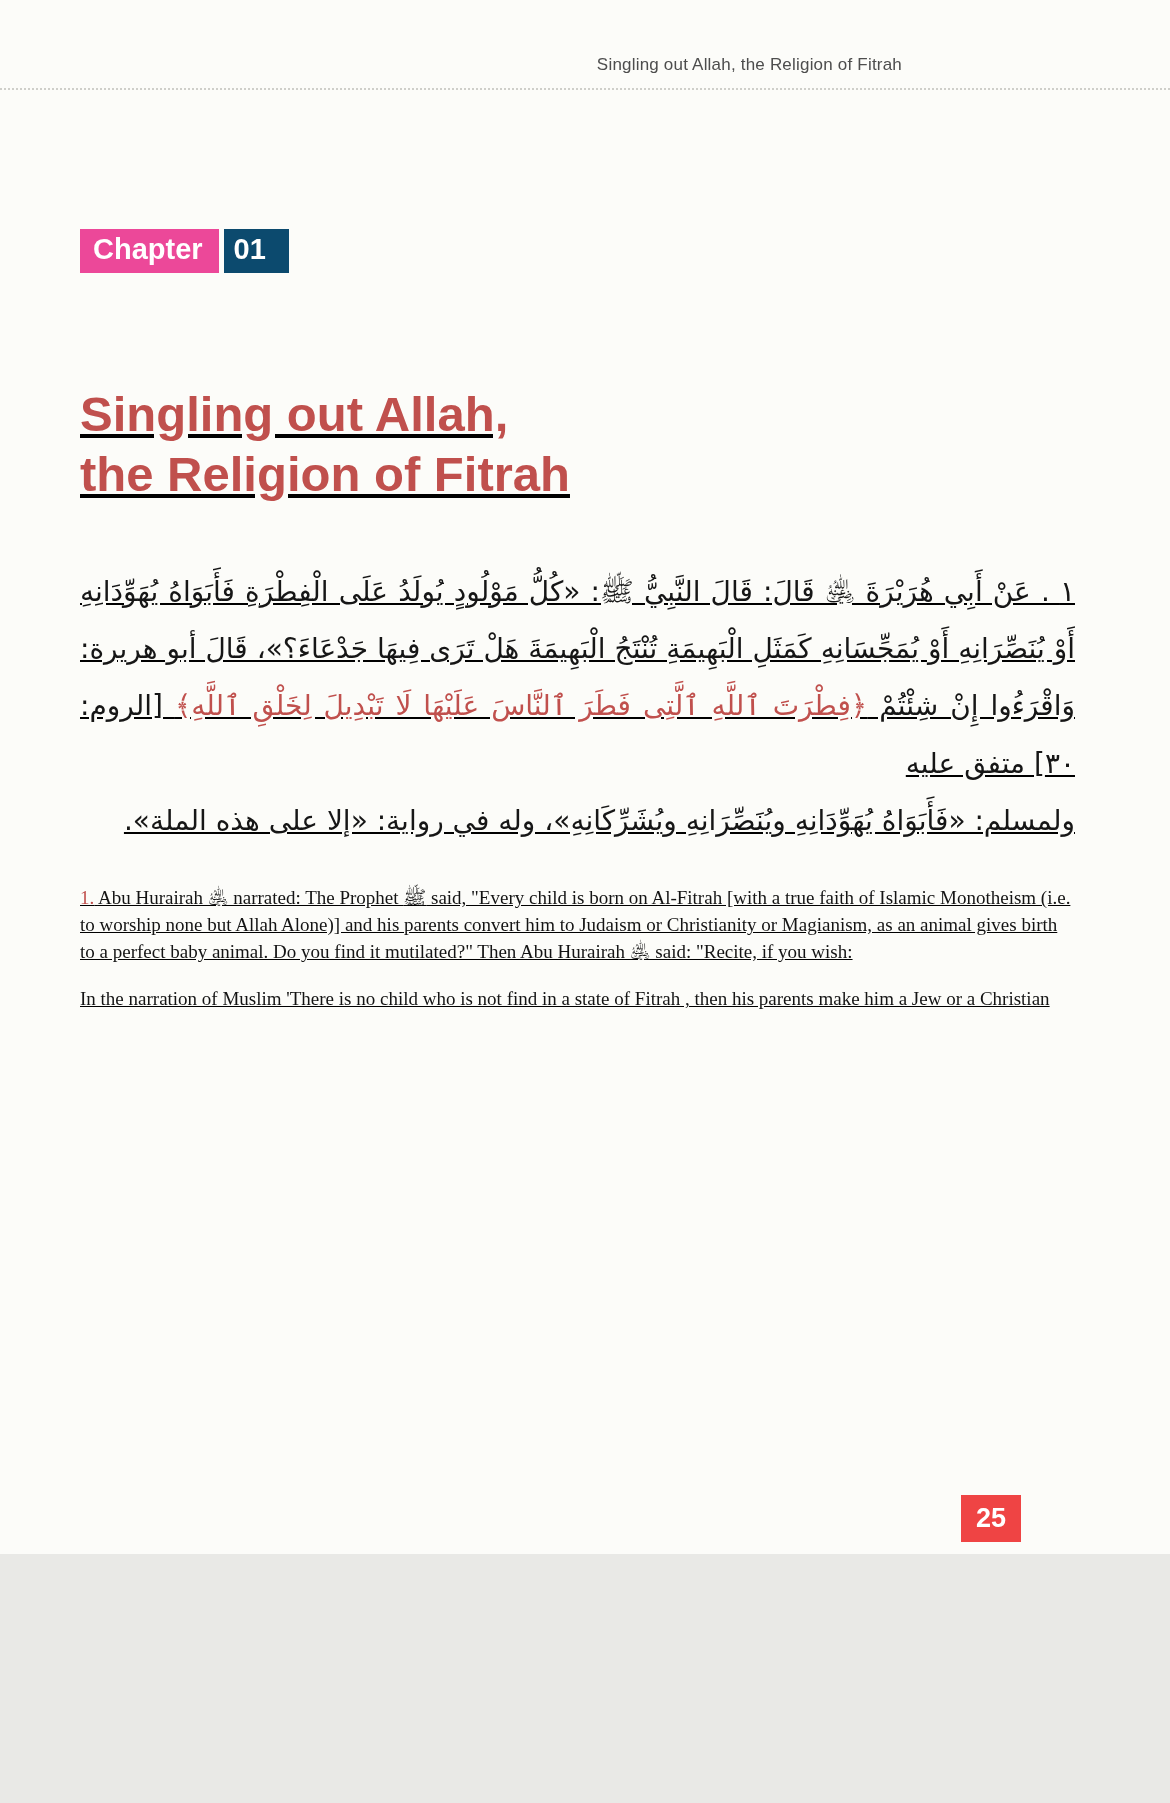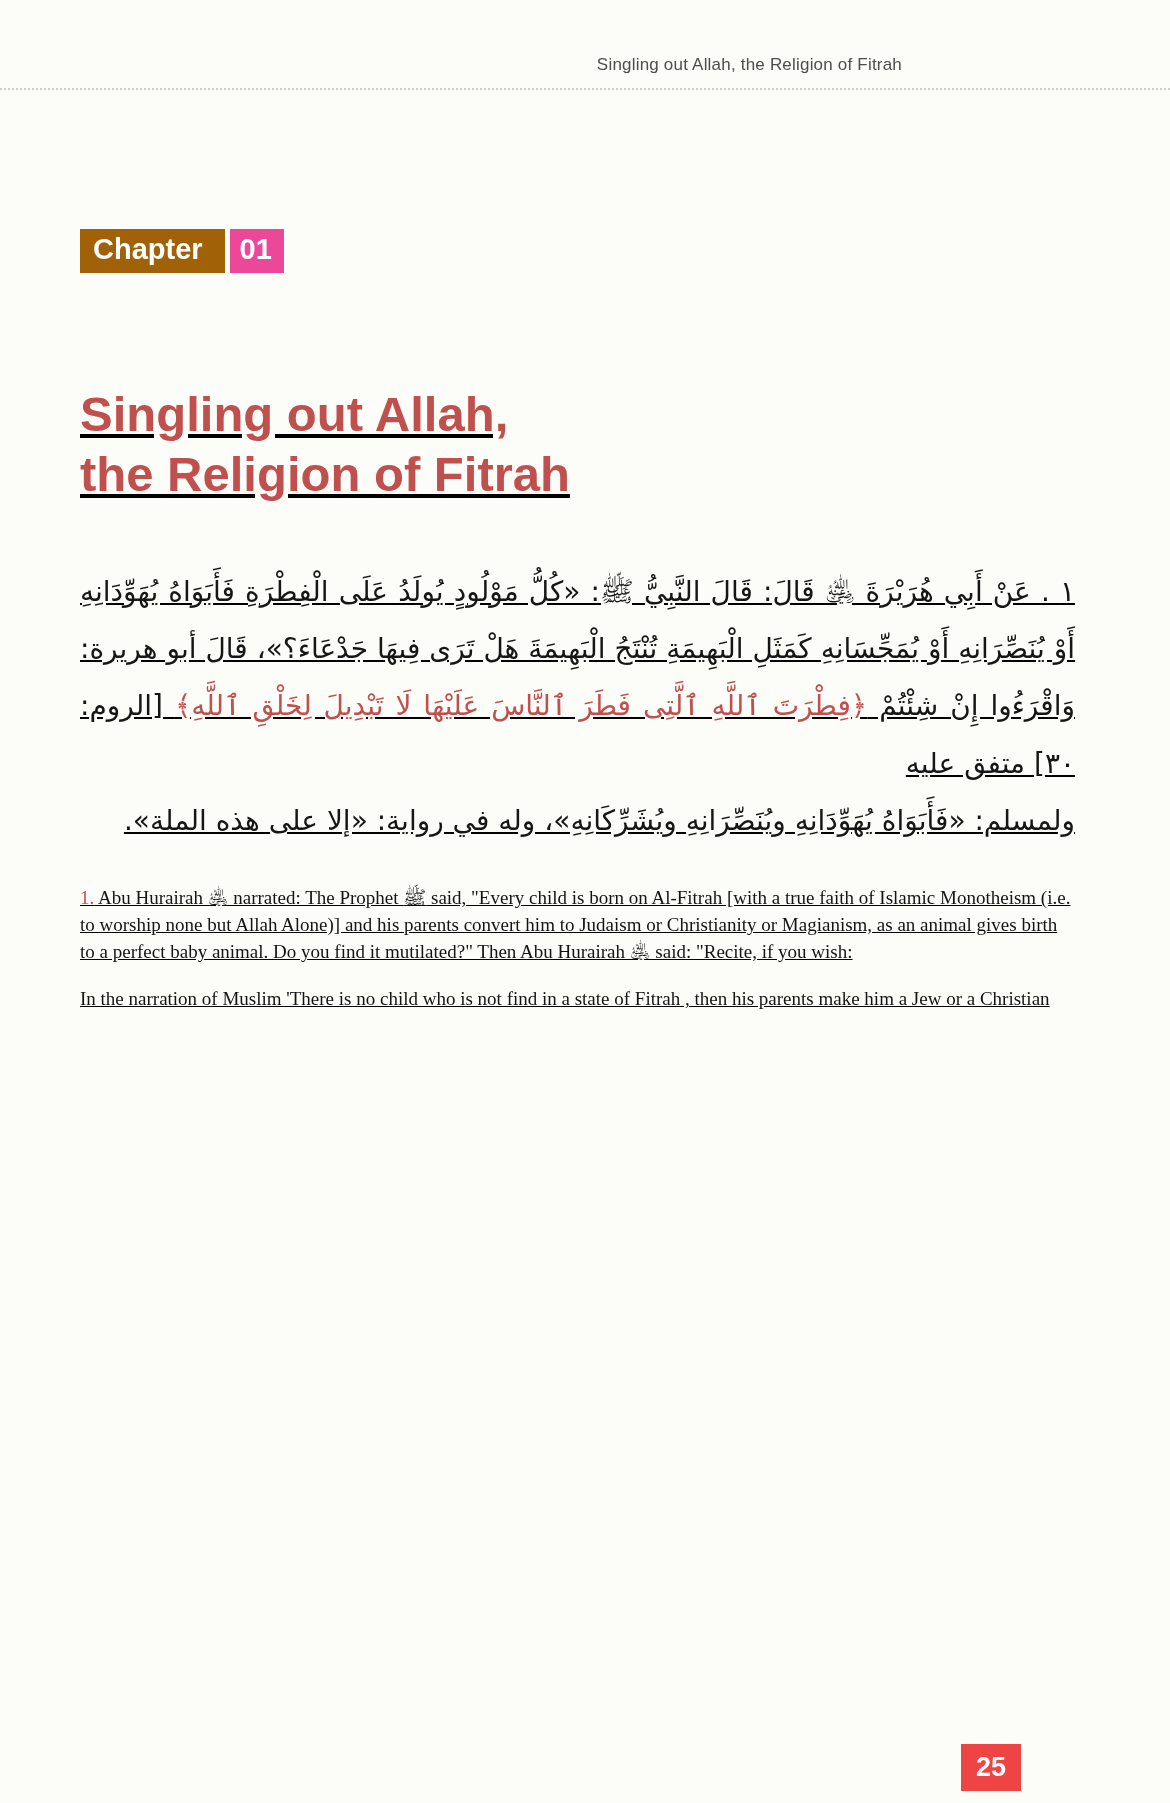--- a/index.html
+++ b/index.html
@@ -2,21 +2,21 @@
 <html><head>
 <meta charset="utf-8">
 <style>
   html, body {
     margin: 0;
     padding: 0;
     background: #e9e9e6;
   }
   .page {
     width: 1170px;
-    height: 1803px;
+    height: 1554px;
     margin: 0 auto;
     background: #fcfcf9;
     position: relative;
     overflow: hidden;
   }
   .running-head {
     position: absolute;
     top: 55px;
     right: 268px;
     font-family: "Liberation Sans", sans-serif;
@@ -37,26 +37,26 @@
     left: 80px;
     display: flex;
     gap: 5px;
     font-family: "Liberation Sans", sans-serif;
     font-size: 29px;
     font-weight: bold;
     color: #ffffff;
     line-height: 1;
   }
   .chapter-label {
-    background: #a16207;
-    padding: 6px 22px 9px 13px;
+    background: #ec4899;
+    padding: 6px 16px 9px 13px;
   }
   .chapter-number {
-    background: #ec4899;
-    padding: 6px 12px 9px 10px;
+    background: #0c4a6e;
+    padding: 6px 23px 9px 10px;
     text-align: right;
   }
   .content {
     padding: 385px 95px 0 80px;
     text-decoration: underline;
   }
   h1.title {
     font-family: "Liberation Sans", sans-serif;
     font-size: 49px;
     line-height: 1.22;

